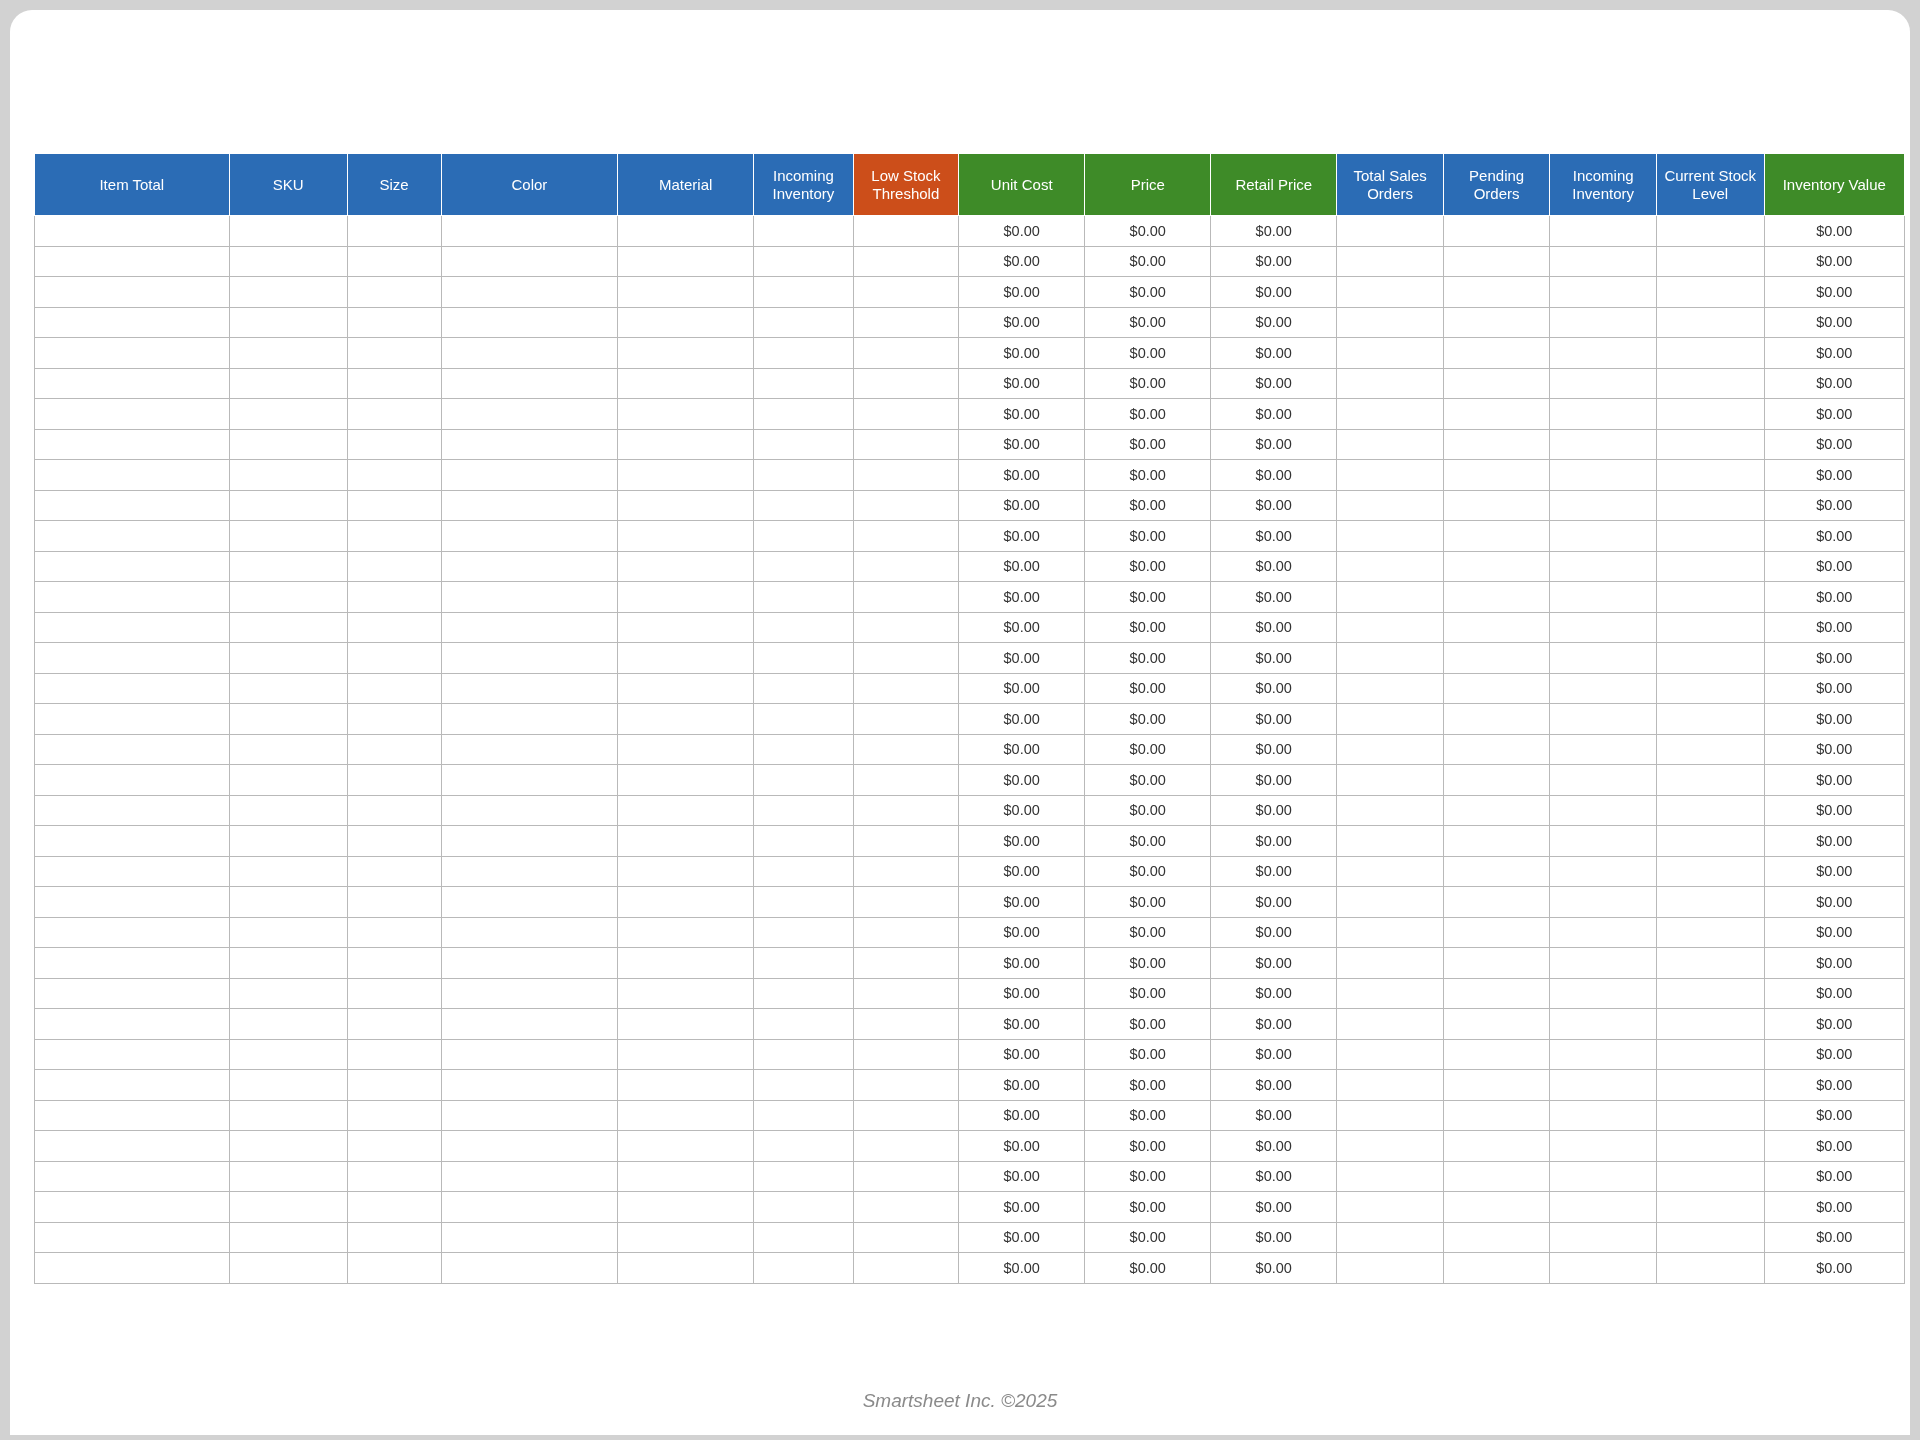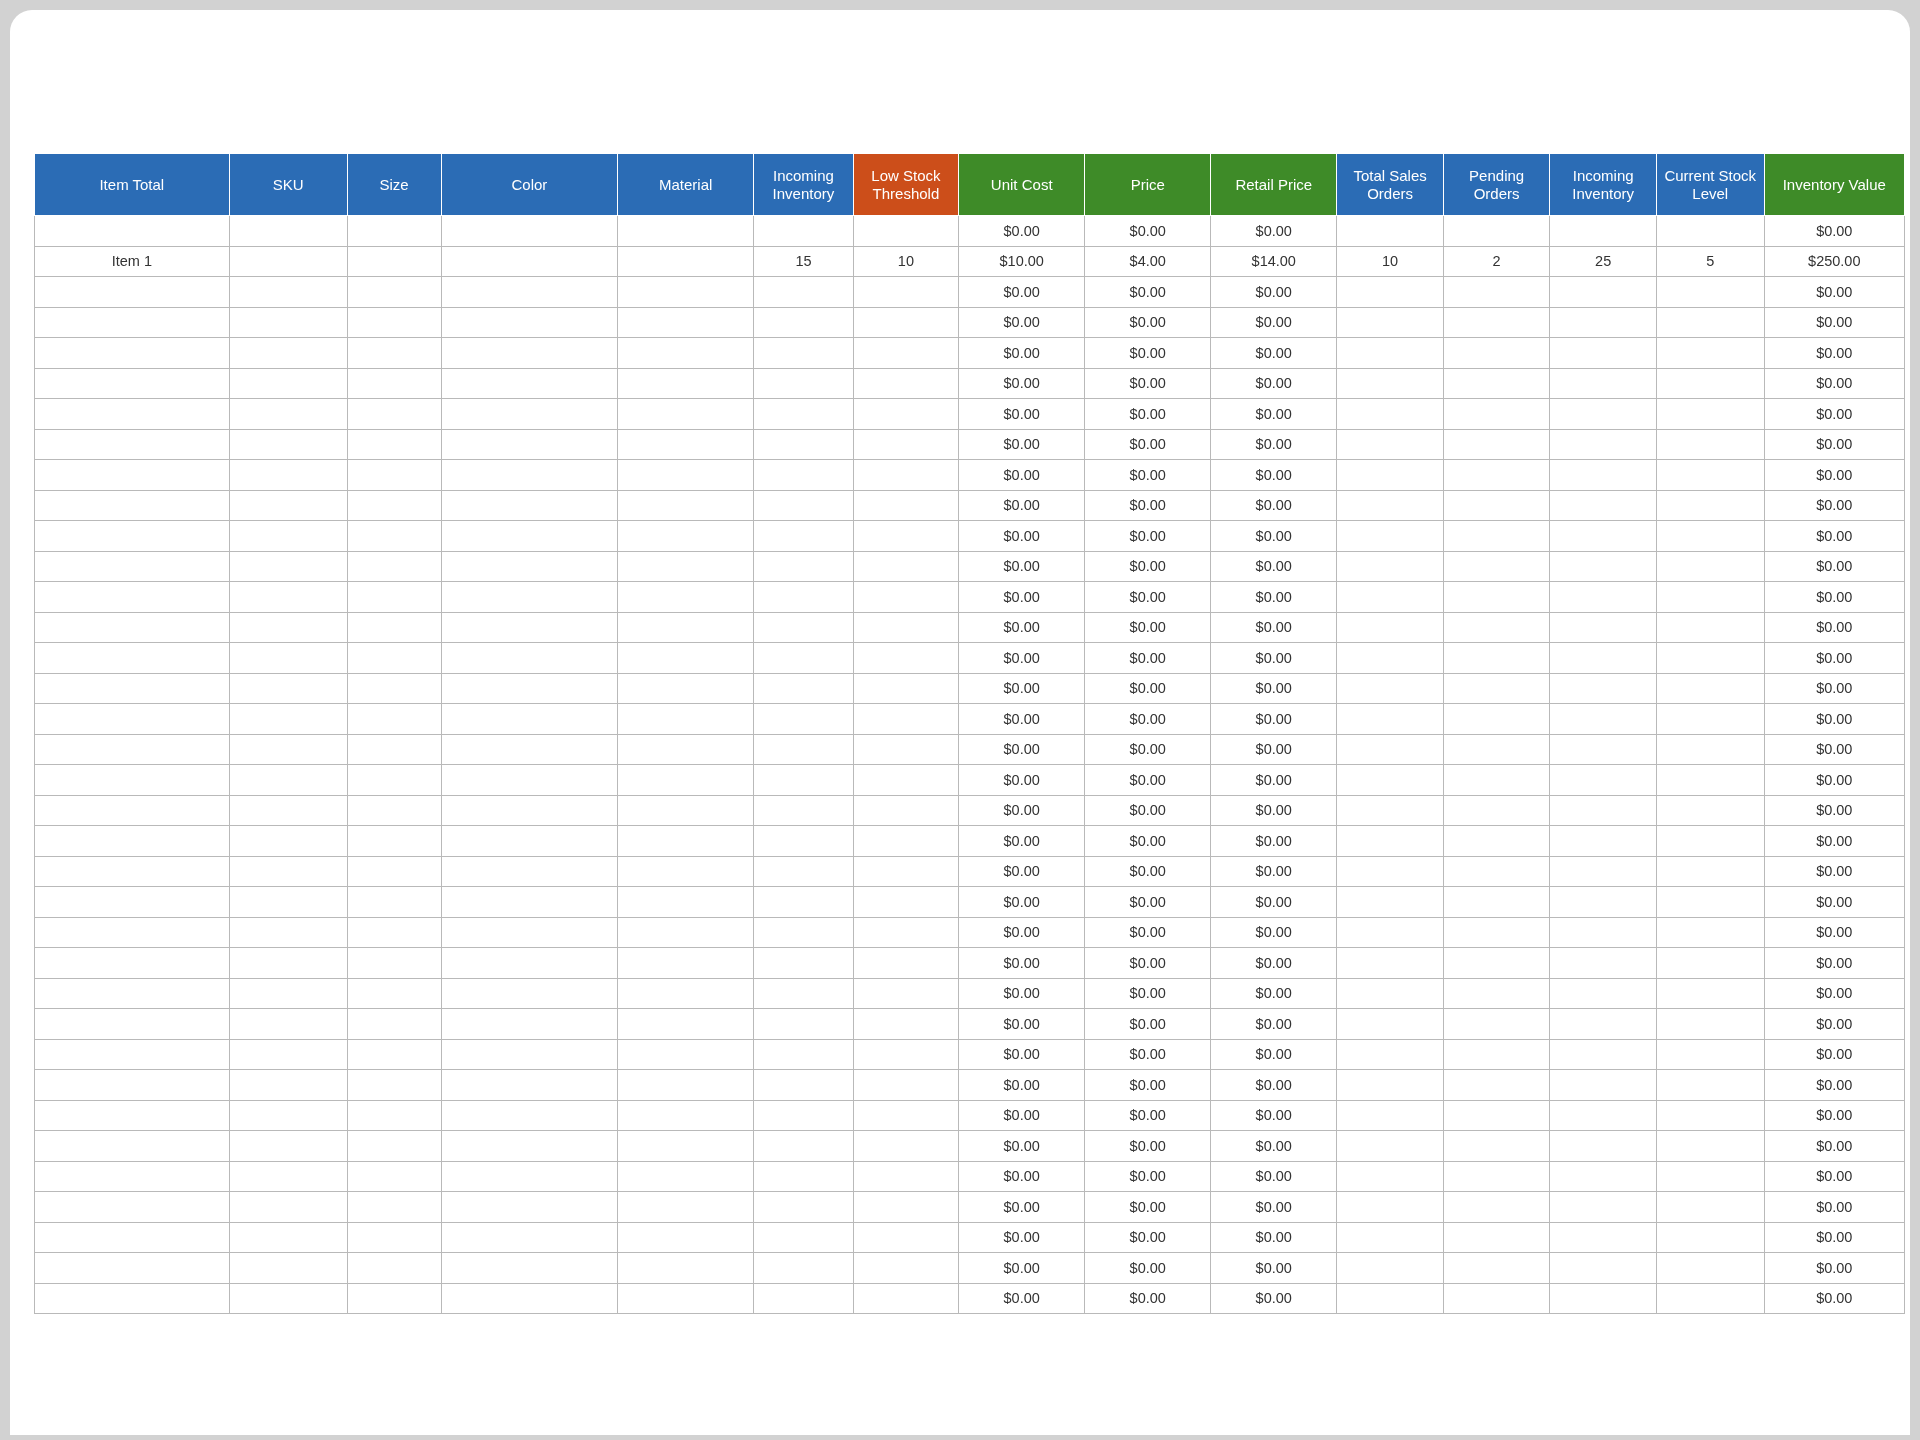--- a/index.html
+++ b/index.html
@@ -158,37 +158,20 @@
           <td class="c-peach" style="width: 103px;"></td>
           <td class="c-green" style="width: 123px;">$0.00</td>
           <td class="c-green" style="width: 123px;">$0.00</td>
           <td class="c-green" style="width: 123px;">$0.00</td>
           <td style="width: 104px;"></td>
           <td style="width: 104px;"></td>
           <td style="width: 104px;"></td>
           <td style="width: 105px;"></td>
           <td class="c-green" style="width: 137px;">$0.00</td>
         </tr>
-        <tr class="row-sample">
-          <td style="width: 190px;">Item 1</td>
-          <td style="width: 115px;"></td>
-          <td style="width: 92px;"></td>
-          <td style="width: 172px;"></td>
-          <td style="width: 133px;"></td>
-          <td style="width: 97px;">15</td>
-          <td class="" style="width: 103px;">10</td>
-          <td class="c-green" style="width: 123px;">$10.00</td>
-          <td class="c-green" style="width: 123px;">$4.00</td>
-          <td class="c-green" style="width: 123px;">$14.00</td>
-          <td style="width: 104px;">10</td>
-          <td style="width: 104px;">2</td>
-          <td style="width: 104px;">25</td>
-          <td style="width: 105px;">5</td>
-          <td class="c-green" style="width: 137px;">$250.00</td>
-        </tr>
         <tr>
           <td style="width: 190px;"></td>
           <td style="width: 115px;"></td>
           <td style="width: 92px;"></td>
           <td style="width: 172px;"></td>
           <td style="width: 133px;"></td>
           <td style="width: 97px;"></td>
           <td class="c-peach" style="width: 103px;"></td>
           <td class="c-green" style="width: 123px;">$0.00</td>
           <td class="c-green" style="width: 123px;">$0.00</td>
@@ -757,13 +740,14 @@
           <td style="width: 104px;"></td>
           <td style="width: 104px;"></td>
           <td style="width: 104px;"></td>
           <td style="width: 105px;"></td>
           <td class="c-green" style="width: 137px;">$0.00</td>
         </tr>
       </tbody>
   </table>
 
 
+  <div id="footer">Smartsheet Inc. ©2025</div>
 </div>
 
 </body></html>

